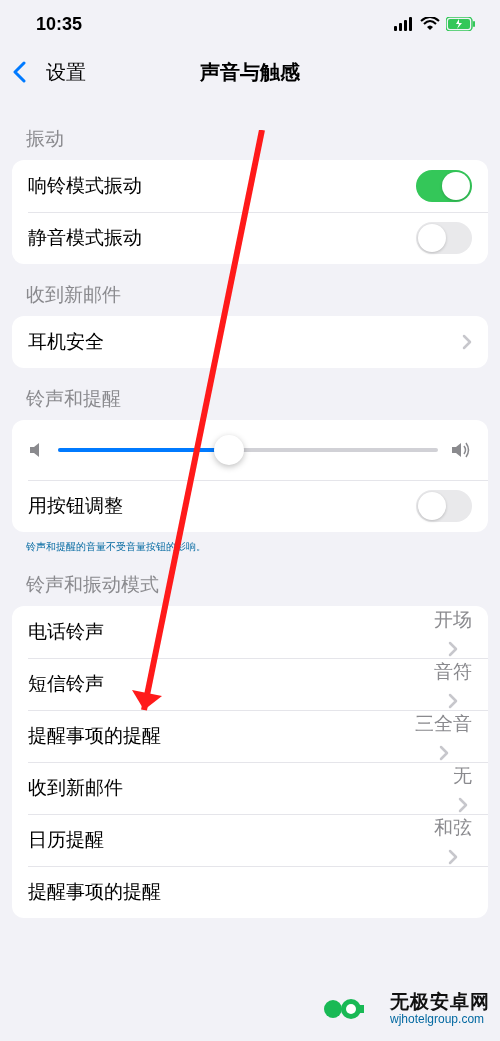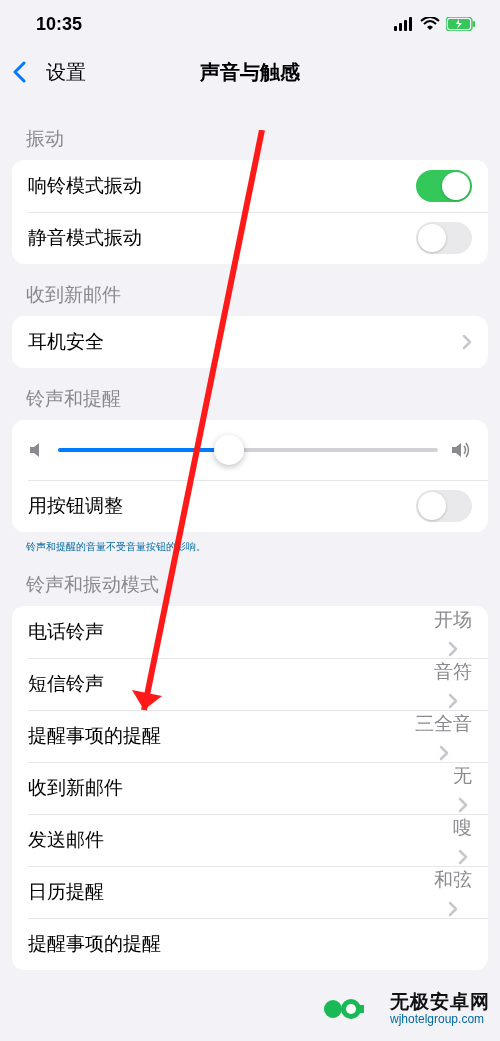--- a/index.html
+++ b/index.html
@@ -154,29 +154,20 @@
     <div class="row">
       <span class="row-label">收到新邮件</span>
       <div class="row-right">
           <span class="row-value">无</span>
           <svg width="10" height="16" viewBox="0 0 10 16">
             <path d="M2 2 L8 8 L2 14" stroke="#c7c7cc" stroke-width="2.5" fill="none" stroke-linecap="round" stroke-linejoin="round"></path>
           </svg>
         </div>
     </div>
     <div class="row">
-      <span class="row-label">发送邮件</span>
-      <div class="row-right">
-          <span class="row-value">嗖</span>
-          <svg width="10" height="16" viewBox="0 0 10 16">
-            <path d="M2 2 L8 8 L2 14" stroke="#c7c7cc" stroke-width="2.5" fill="none" stroke-linecap="round" stroke-linejoin="round"></path>
-          </svg>
-        </div>
-    </div>
-    <div class="row">
       <span class="row-label">日历提醒</span>
       <div class="row-right">
           <span class="row-value">和弦</span>
           <svg width="10" height="16" viewBox="0 0 10 16">
             <path d="M2 2 L8 8 L2 14" stroke="#c7c7cc" stroke-width="2.5" fill="none" stroke-linecap="round" stroke-linejoin="round"></path>
           </svg>
         </div>
     </div>
     <div class="row">
       <span class="row-label">提醒事项的提醒</span>

